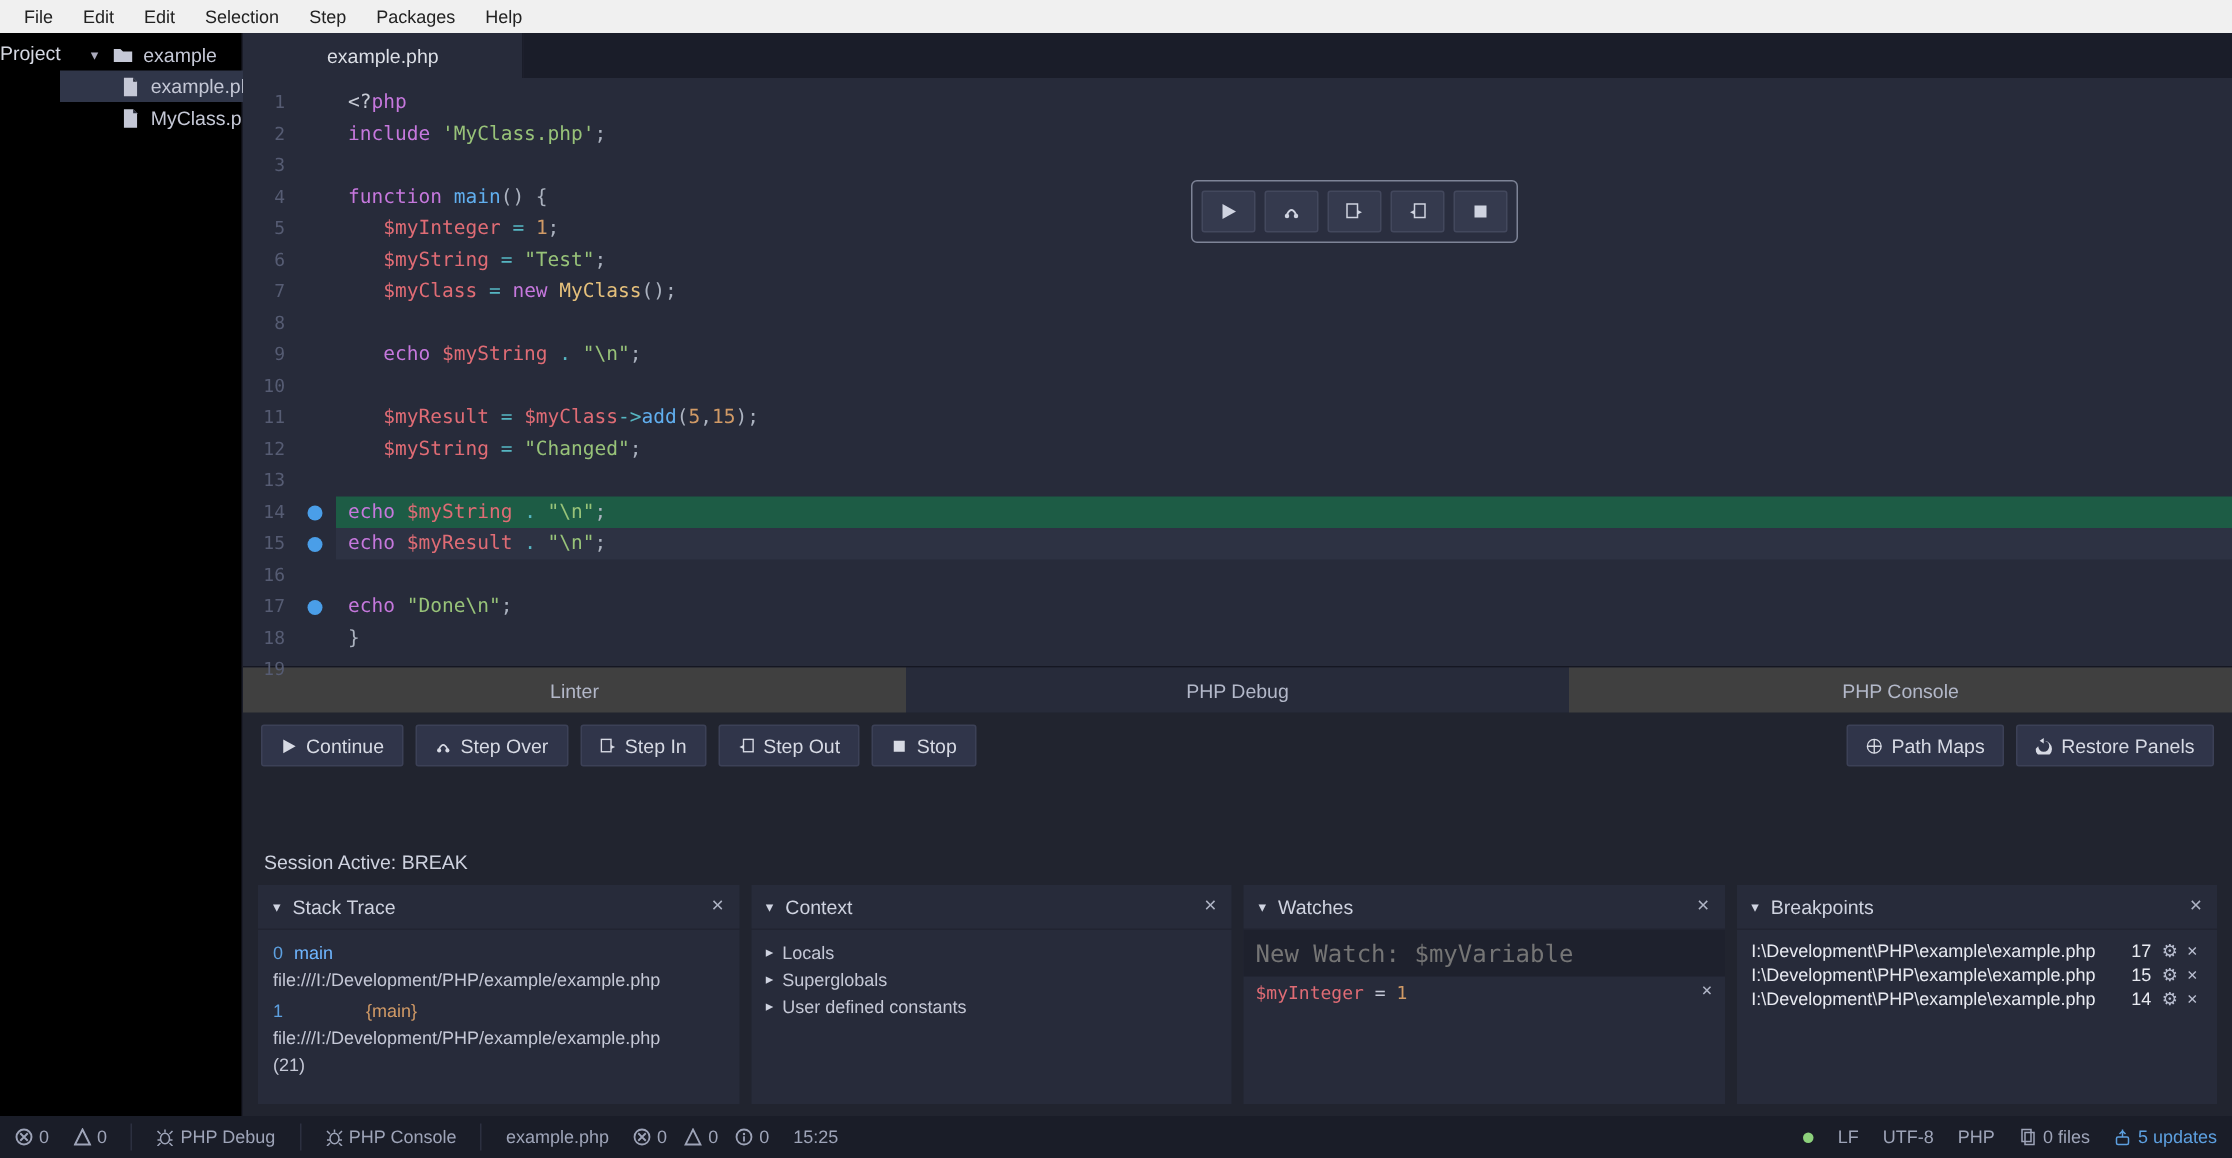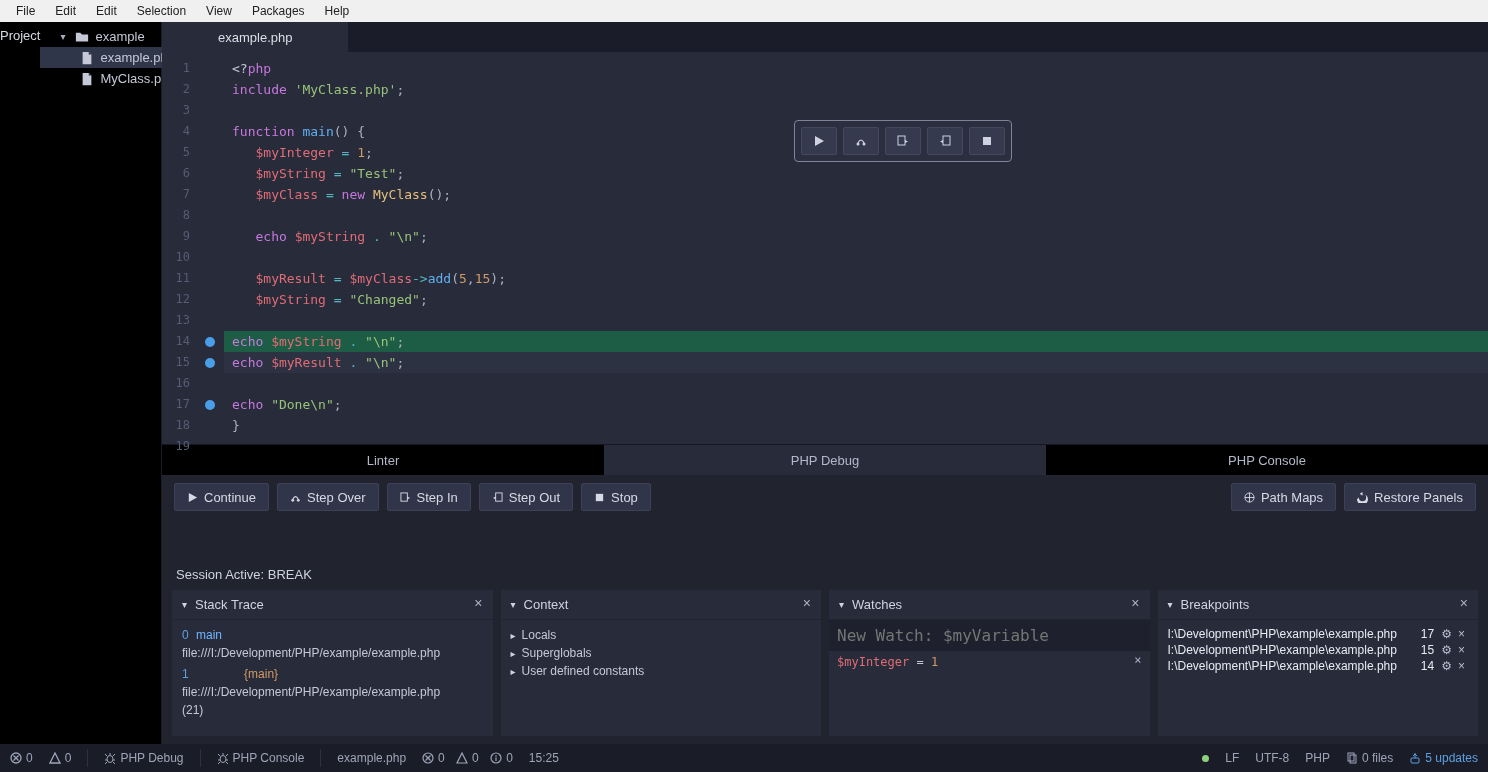--- a/index.html
+++ b/index.html
@@ -98,21 +98,21 @@
   display: flex; align-items: center; justify-content: center;
   color: #cfd3e0;
   border-radius: 2px;
   cursor: pointer;
 }
 .dbg-btn svg { width: 12px; height: 12px; fill: #cfd3e0; }
 
 
 .bottom-panel { height: 300px; background: #21242f; border-top: 1px solid #151722; display: flex; flex-direction: column; }
 .bottom-tabs { display: flex; height: 30px; }
-.bottom-tab { flex: 1; text-align: center; display: flex; align-items: center; justify-content: center; color: #b3b8c9; background: #000000; cursor: pointer; }
+.bottom-tab { flex: 1; text-align: center; display: flex; align-items: center; justify-content: center; color: #b3b8c9; background: #404040; cursor: pointer; }
 .bottom-tab.active { background: #272b3a; }
 .debug-controls-row { display: flex; padding: 8px 12px; gap: 8px; align-items: center; }
 .ctrl-btn {
   background: #30354a; border: 1px solid #3c4157; height: 28px; padding: 0 12px;
   display: inline-flex; align-items: center; gap: 6px; color: #d7dae4; border-radius: 2px;
   font-size: 13px; cursor: pointer;
 }
 .ctrl-btn svg { width: 11px; height: 11px; fill: #d7dae4; }
 .spacer { flex: 1; }
 .session-line { padding: 0 14px 8px; font-size: 13px; color: #cfd3e0; margin-top: 48px; }
@@ -151,21 +151,21 @@
 svg.icon { width: 12px; height: 12px; fill: currentColor; vertical-align: middle; }
 </style>
 </head>
 <body>
 
 <div class="menubar">
   <span>File</span>
   <span>Edit</span>
   <span>Edit</span>
   <span>Selection</span>
-  <span>View</span>
+  <span>Step</span>
   <span>Packages</span>
   <span>Help</span>
 </div>
 
 <div class="main">
 
   <div class="sidebar">
     <div class="sidebar-title">Project</div>
     <div class="tree">
       <div class="tree-item depth1">

